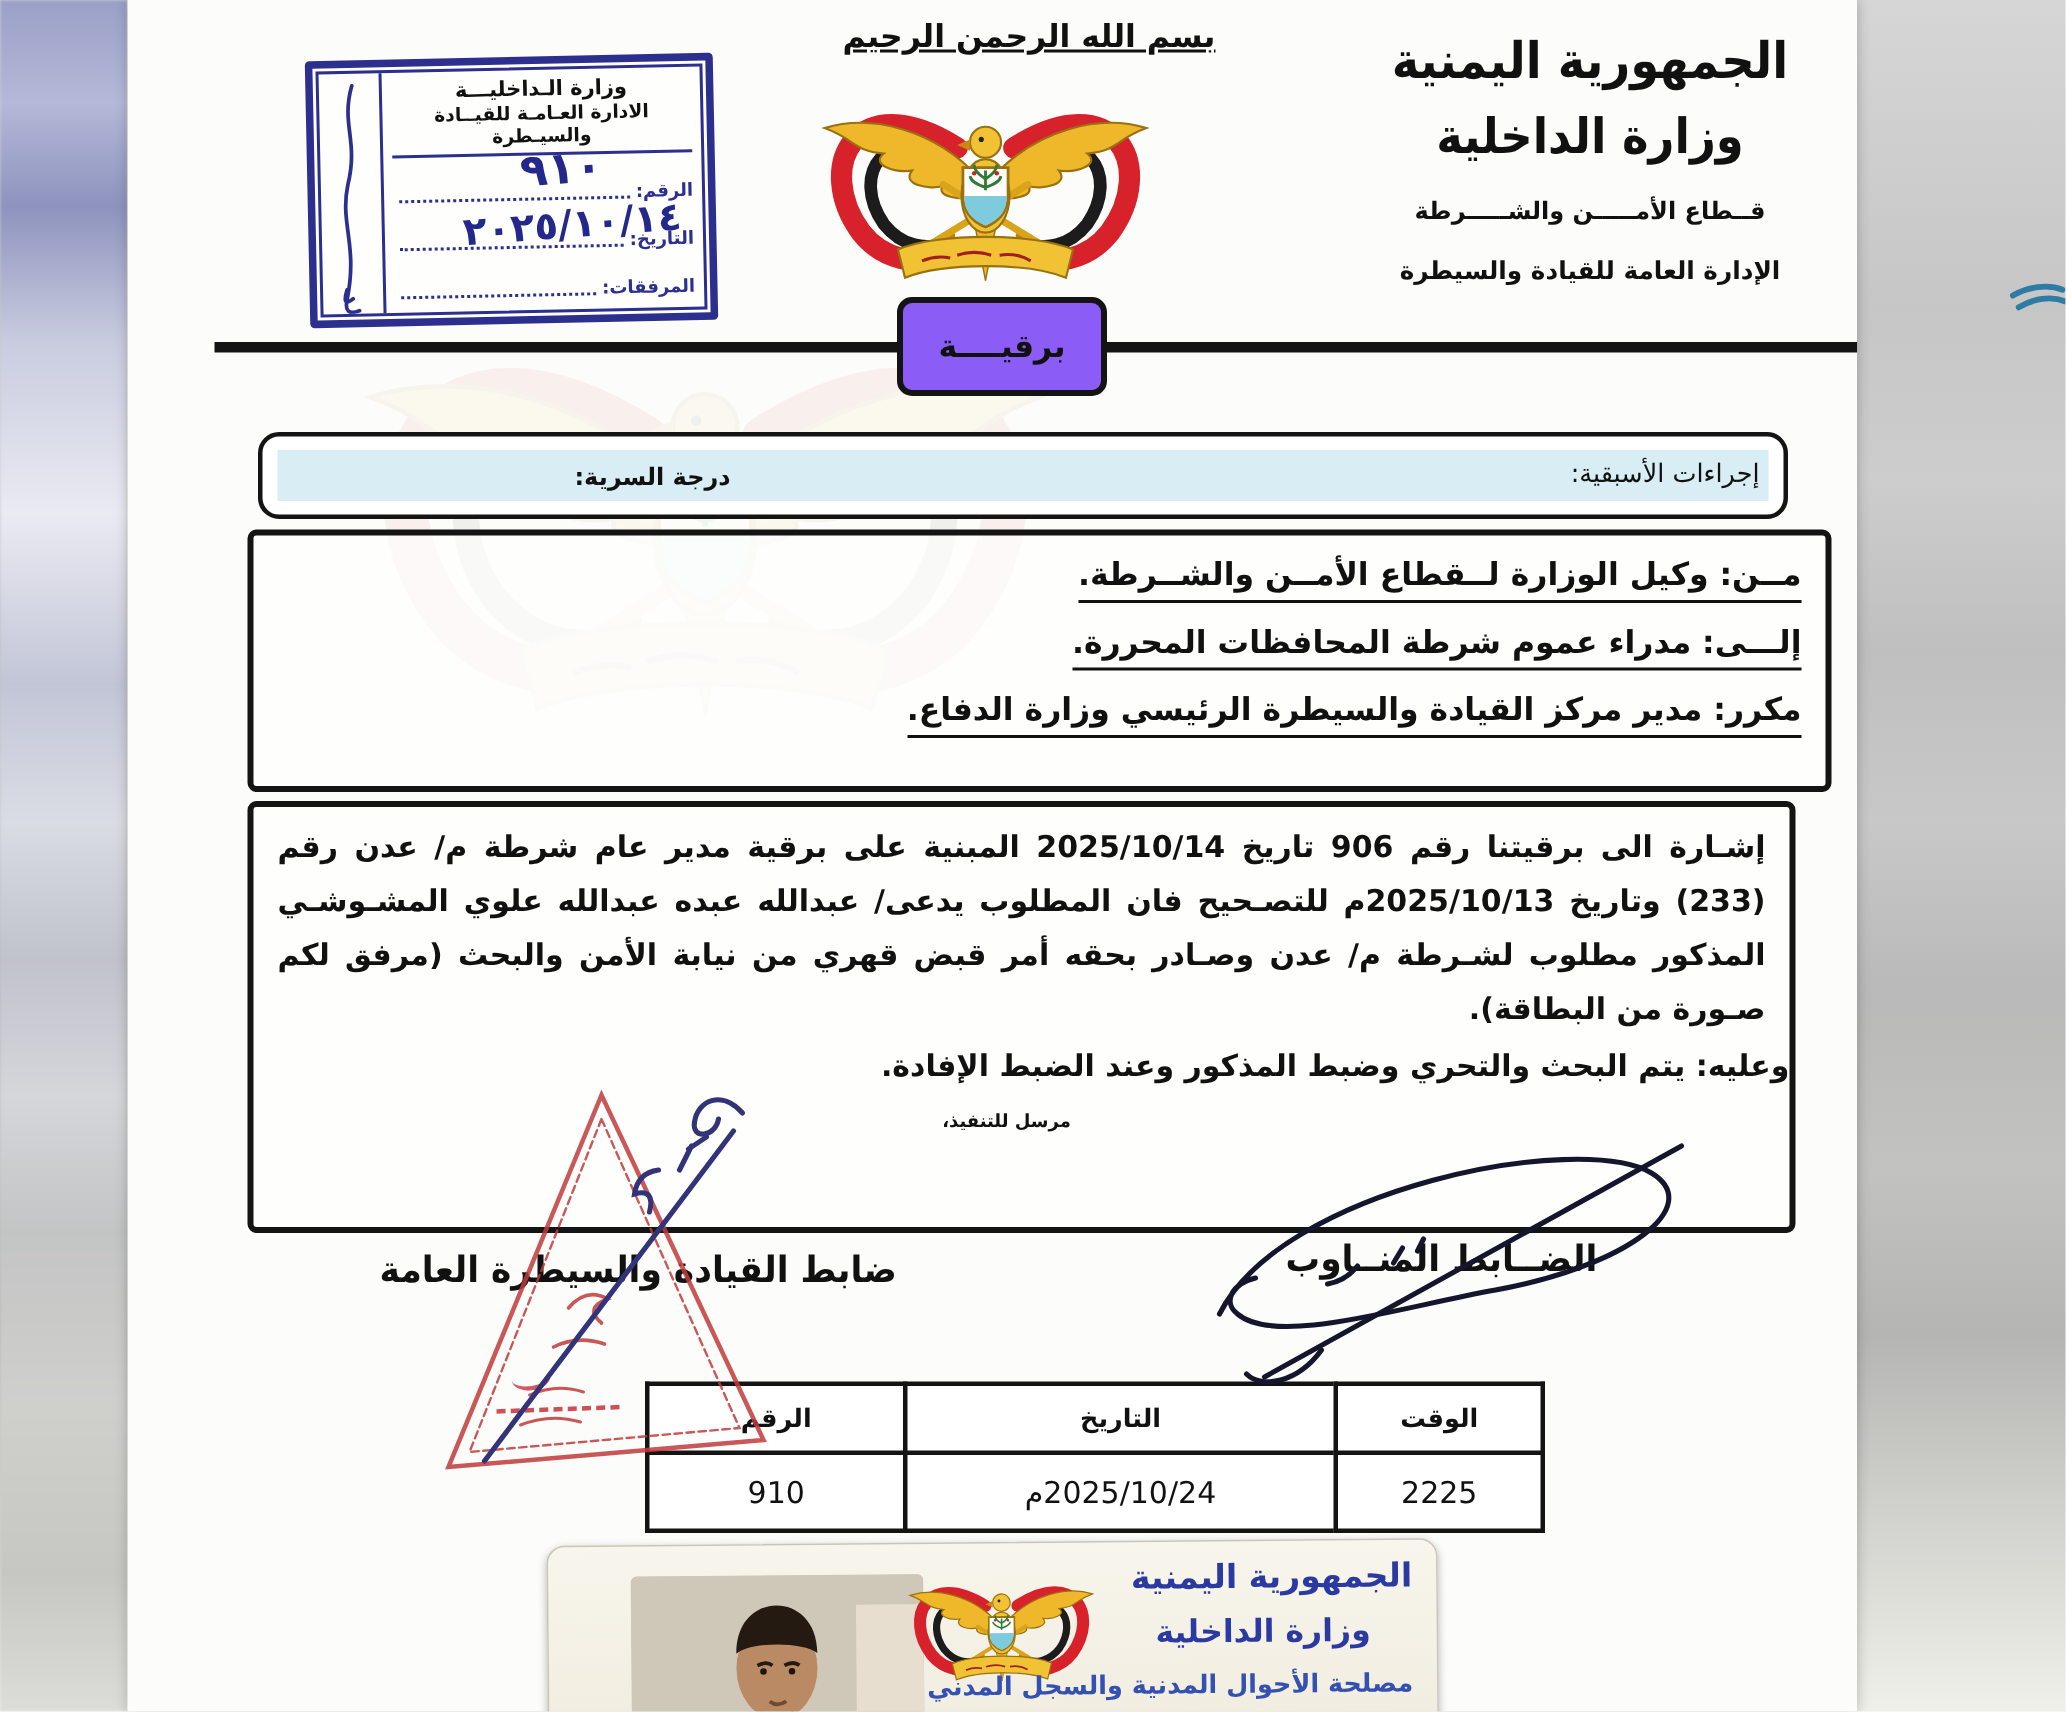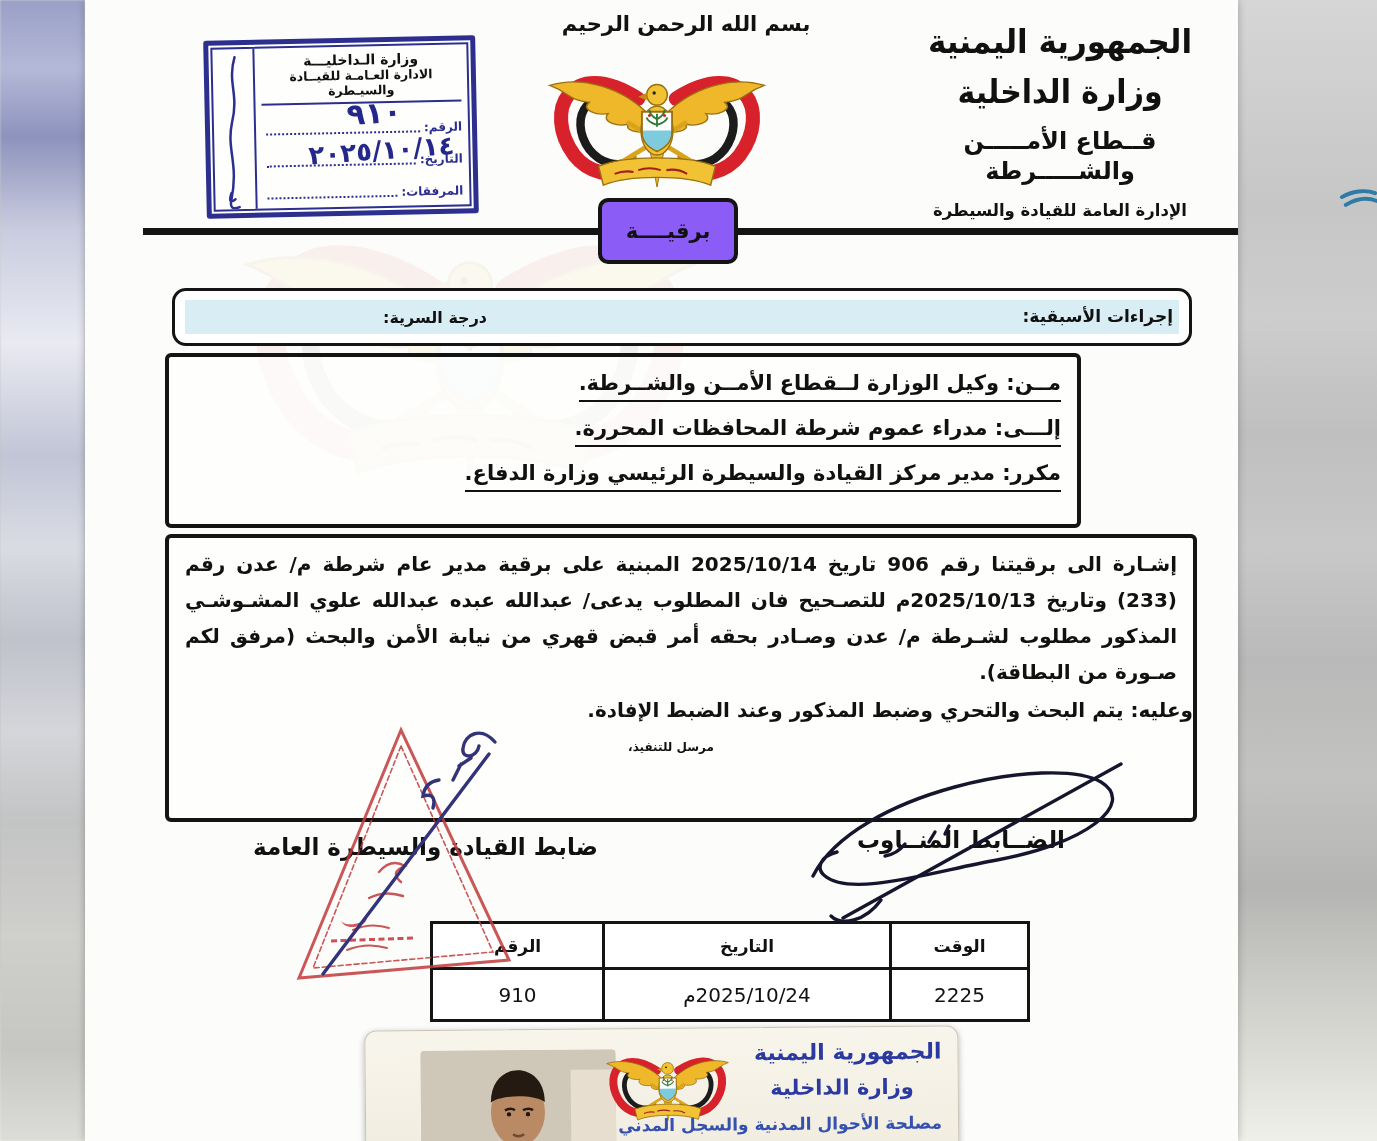--- a/index.html
+++ b/index.html
@@ -35,44 +35,44 @@
   .stamp-h1{font-size:14px;font-weight:bold;text-align:center;margin-top:2px;}
   .stamp-h2{font-size:12.5px;font-weight:bold;text-align:center;border-bottom:2px solid #2c2f8e;padding-bottom:4px;}
   .stamp-row{direction:rtl;display:flex;align-items:flex-end;margin-top:18px;font-size:12px;font-weight:bold;position:relative;}
   .stamp-row .lbl{white-space:nowrap;}
   .stamp-row .dots{flex:1;border-bottom:2px dotted #2c2f8e;margin:0 4px 2px 4px;height:1px;}
   .hand{position:absolute;color:#24288a;font-weight:bold;transform:rotate(-3deg);white-space:nowrap;}
   .hand-num{font-size:30px;right:60px;top:-26px;}
   .hand-date{font-size:26px;right:8px;top:-18px;letter-spacing:1px;}
 
   
-  .bismillah{left:455px;top:12px;width:292px;text-align:center;font-size:21px;font-weight:bold;z-index:2;}
+  .bismillah{left:455px;top:12px;width:292px;text-align:center;font-size:21px;font-weight:bold;z-index:2;text-decoration:underline;}
   .emblem-main{left:458px;top:44px;width:228px;height:160px;z-index:2;}
 
   
   .hdr-right{left:805px;top:16px;width:340px;text-align:center;z-index:2;}
   .hdr-l1{font-size:31px;font-weight:bold;letter-spacing:-1px;line-height:50px;transform:scaleY(1.08);}
   .hdr-l2{font-size:30px;font-weight:bold;line-height:52px;transform:scaleY(1.08);}
-  .hdr-l3{font-size:24px;font-weight:bold;line-height:30px;margin-top:8px;}
+  .hdr-l3{font-size:16px;font-weight:bold;line-height:30px;margin-top:8px;}
   .hdr-l4{font-size:16.5px;font-weight:bold;line-height:26px;margin-top:12px;}
 
   .thick-line{left:58px;top:228px;width:1095px;height:7px;background:#141414;z-index:1;}
   .telegram-box{
     left:513px;top:198px;width:140px;height:66px;background:#8b5cf6;border:4px solid #141414;border-radius:10px;
     display:flex;align-items:center;justify-content:center;font-size:21px;font-weight:bold;z-index:2;box-sizing:border-box;
   }
 
   
   .box1{left:87px;top:288px;width:1020px;height:58px;border:3px solid #141414;border-radius:14px;box-sizing:border-box;z-index:1;background:#fff;}
   .box1-band{position:absolute;left:10px;right:10px;top:9px;bottom:9px;background:#d9edf4;}
-  .precedence{position:absolute;right:16px;top:15px;font-size:17px;font-weight:bold;}
+  .precedence{position:absolute;right:16px;top:15px;font-size:17px;font-weight:normal;}
   .secrecy{position:absolute;left:208px;top:17px;font-size:16px;font-weight:bold;}
 
   
-  .box2{left:80px;top:353px;width:916px;height:175px;border:4px solid #141414;border-radius:6px;box-sizing:border-box;z-index:1;background:rgba(255,255,255,.6);}
+  .box2{left:80px;top:353px;width:1056px;height:175px;border:4px solid #141414;border-radius:6px;box-sizing:border-box;z-index:1;background:rgba(255,255,255,.6);}
   .addr-line{direction:rtl;text-align:right;padding:0 16px;margin-top:14px;font-size:21px;font-weight:bold;}
   .addr-line span{display:inline-block;border-bottom:2.5px solid #111;padding-bottom:5px;}
 
   
   .box3{left:80px;top:534px;width:1032px;height:288px;border:4px solid #141414;border-radius:6px;box-sizing:border-box;z-index:1;background:rgba(255,255,255,.6);}
   .body-par{direction:rtl;text-align:justify;margin:8px 16px 0 16px;font-size:20px;font-weight:bold;line-height:36px;}
   .action-line{direction:rtl;font-size:20px;font-weight:bold;margin-top:8px;margin-left:12px;}
   .dispatch-line{direction:rtl;text-align:center;font-size:12px;font-weight:bold;margin-top:18px;transform:translateX(-10px);}
 
   

